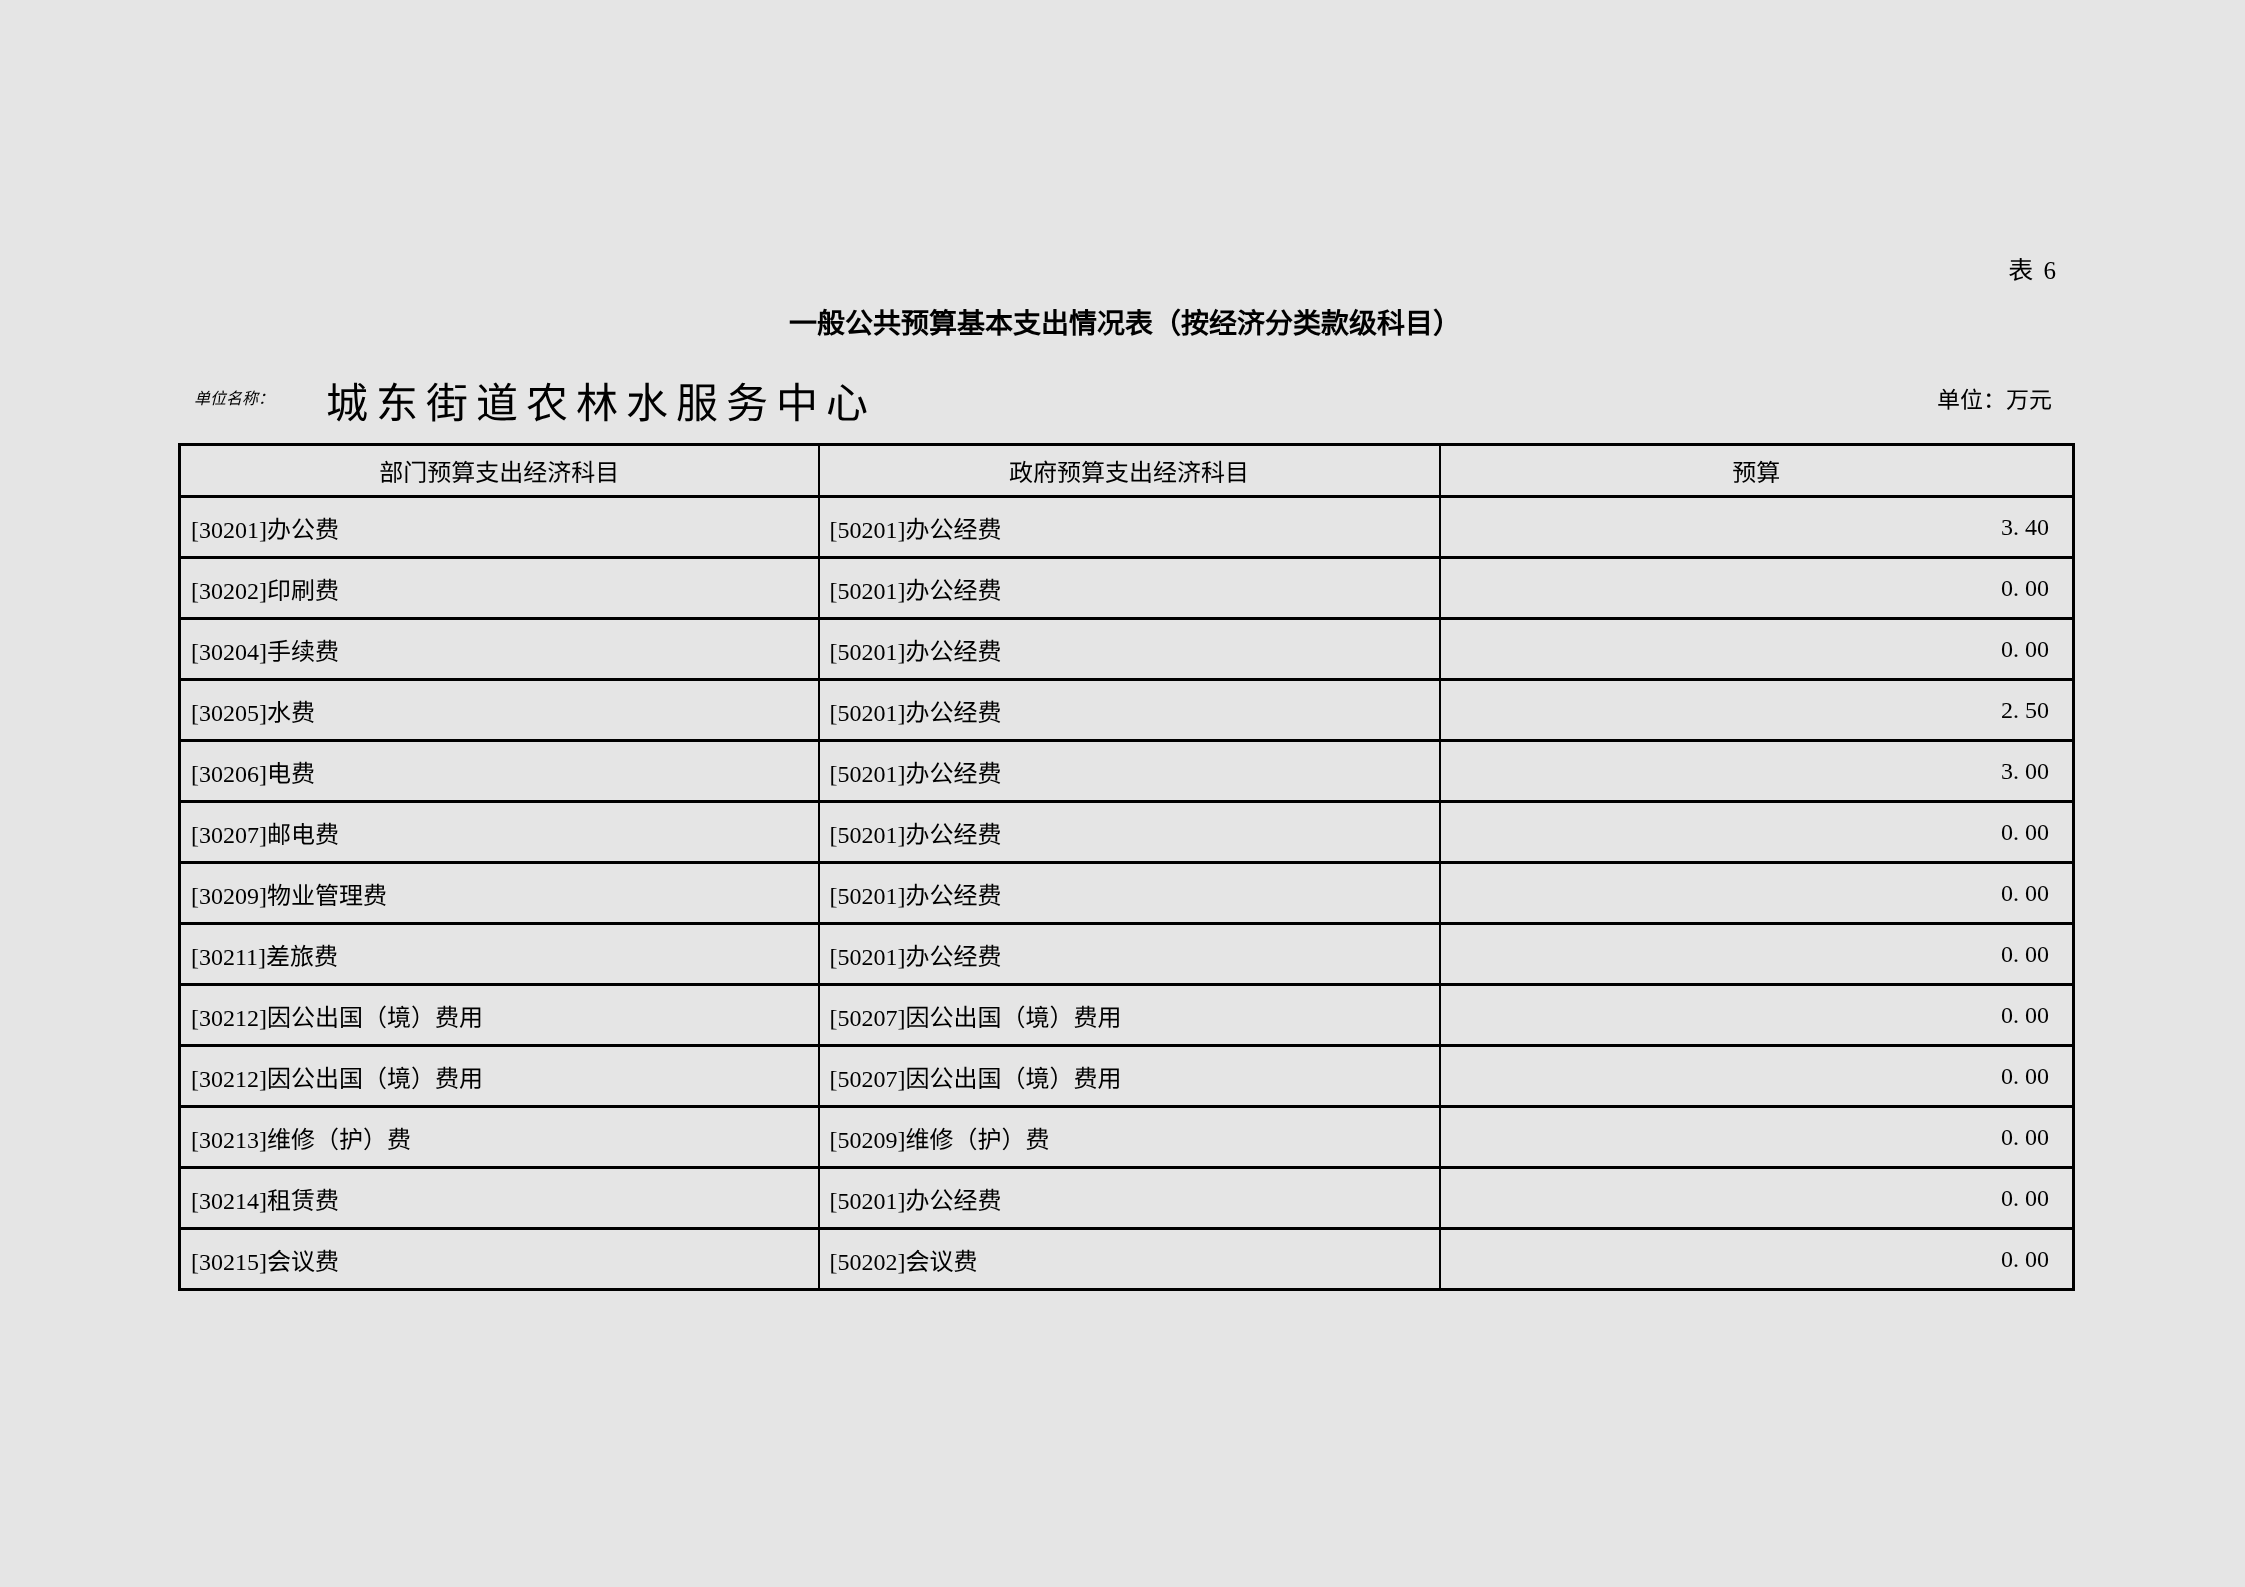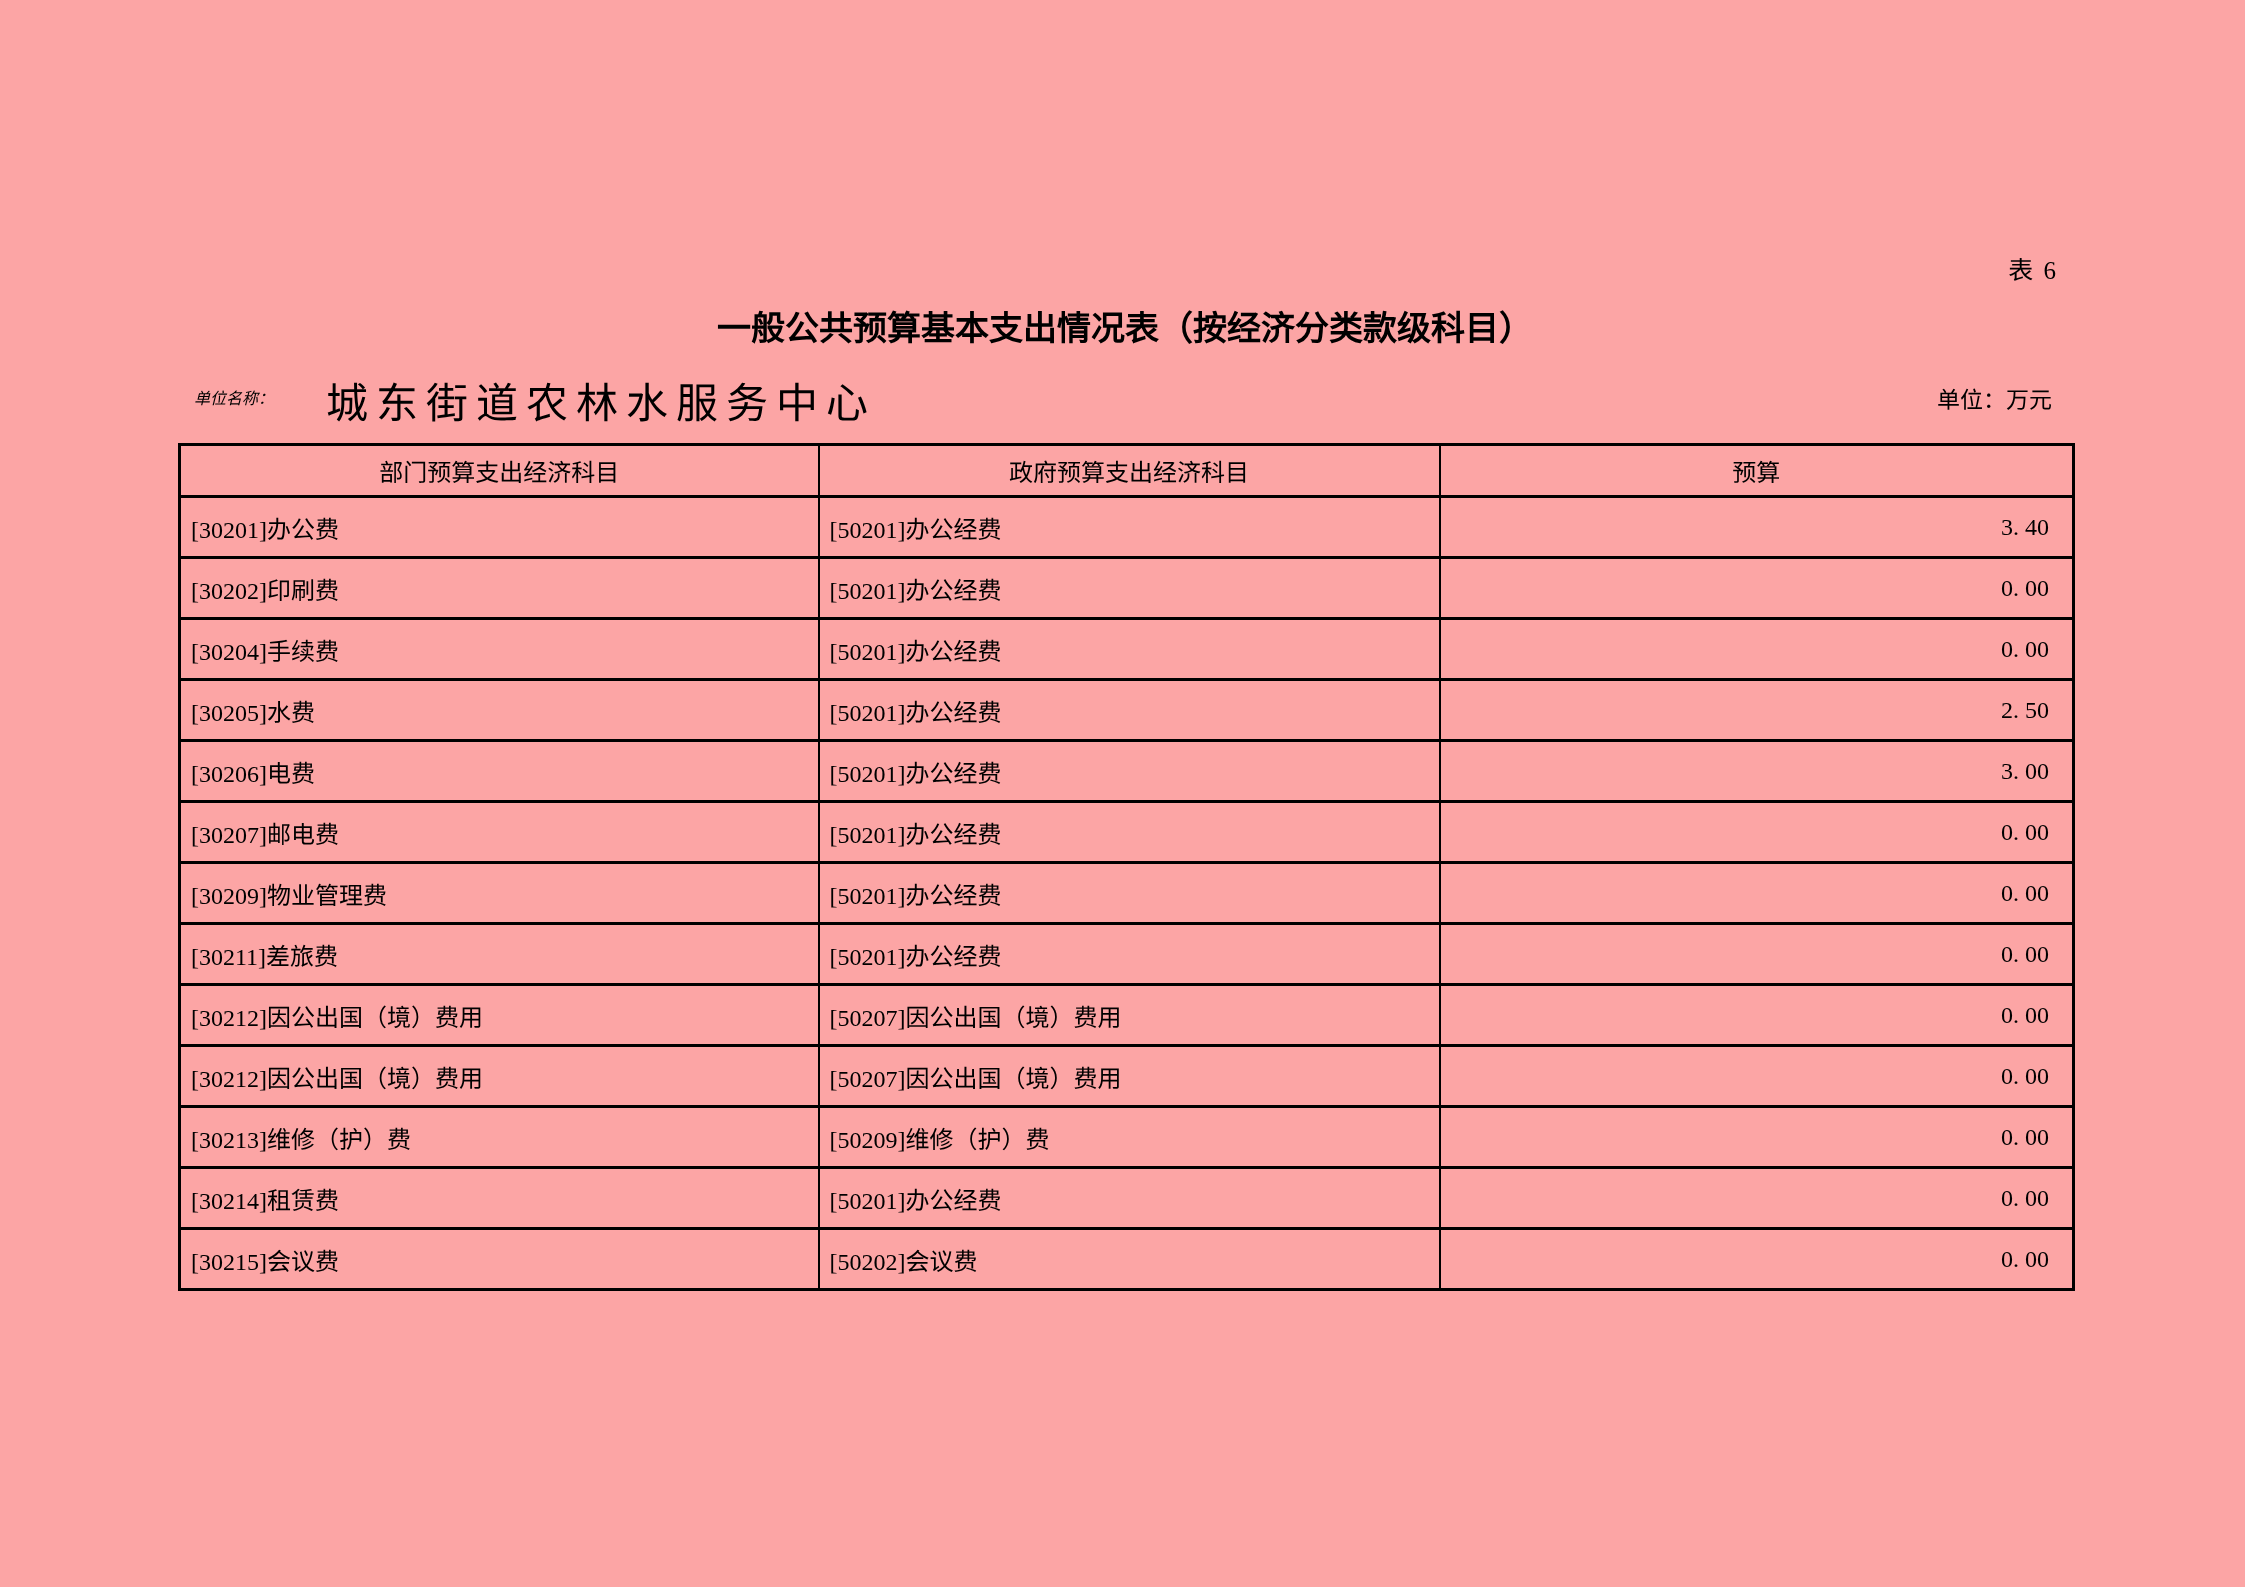--- a/index.html
+++ b/index.html
@@ -8,37 +8,37 @@
     width: 2245px;
     height: 1587px;
     position: relative;
     color: #000000;
     font-family: "Liberation Serif", "DejaVu Serif", serif;
     overflow: hidden;
   }
   .page {
     position: absolute;
     inset: 0;
-    background: #fca5a5;
+    background: #e5e5e5;
   }
   .table-no {
     position: absolute;
     top: 250px;
     right: 187px;
     font-size: 25px;
     letter-spacing: 2px;
     white-space: nowrap;
   }
   .doc-title {
     position: absolute;
     top: 301px;
     left: 178px;
     width: 1894px;
     text-align: center;
-    font-size: 34px;
+    font-size: 28px;
     font-weight: bold;
     white-space: nowrap;
   }
   .unit-label {
     position: absolute;
     top: 385px;
     left: 194px;
     font-size: 16px;
     white-space: nowrap;
     font-style: italic;

